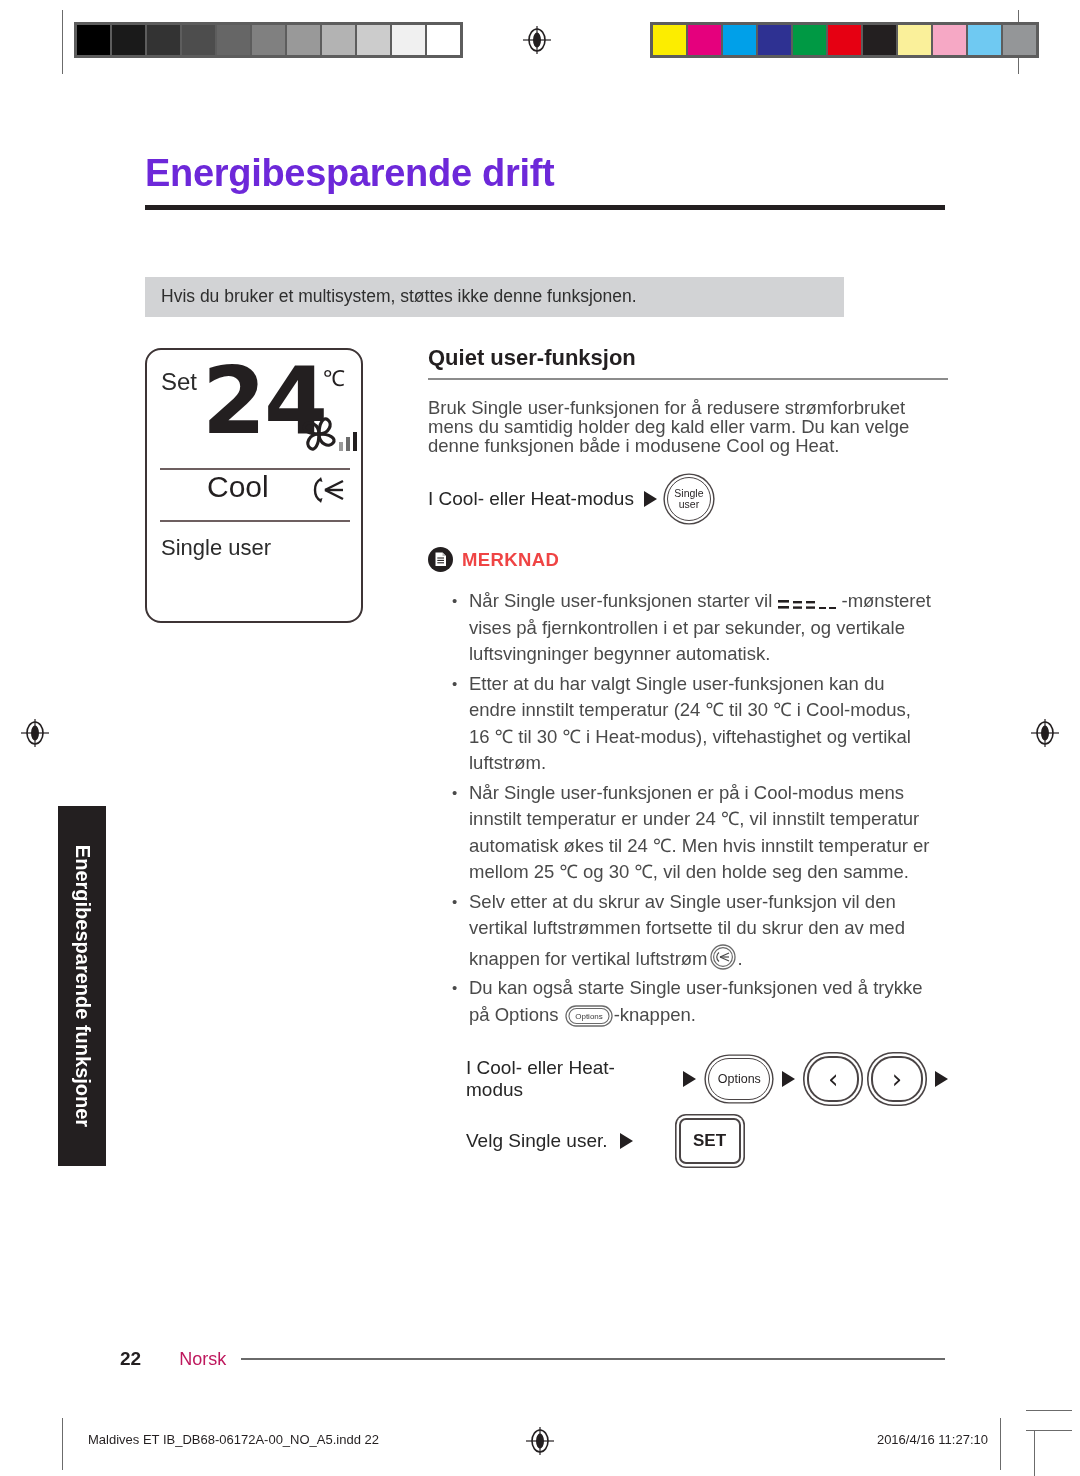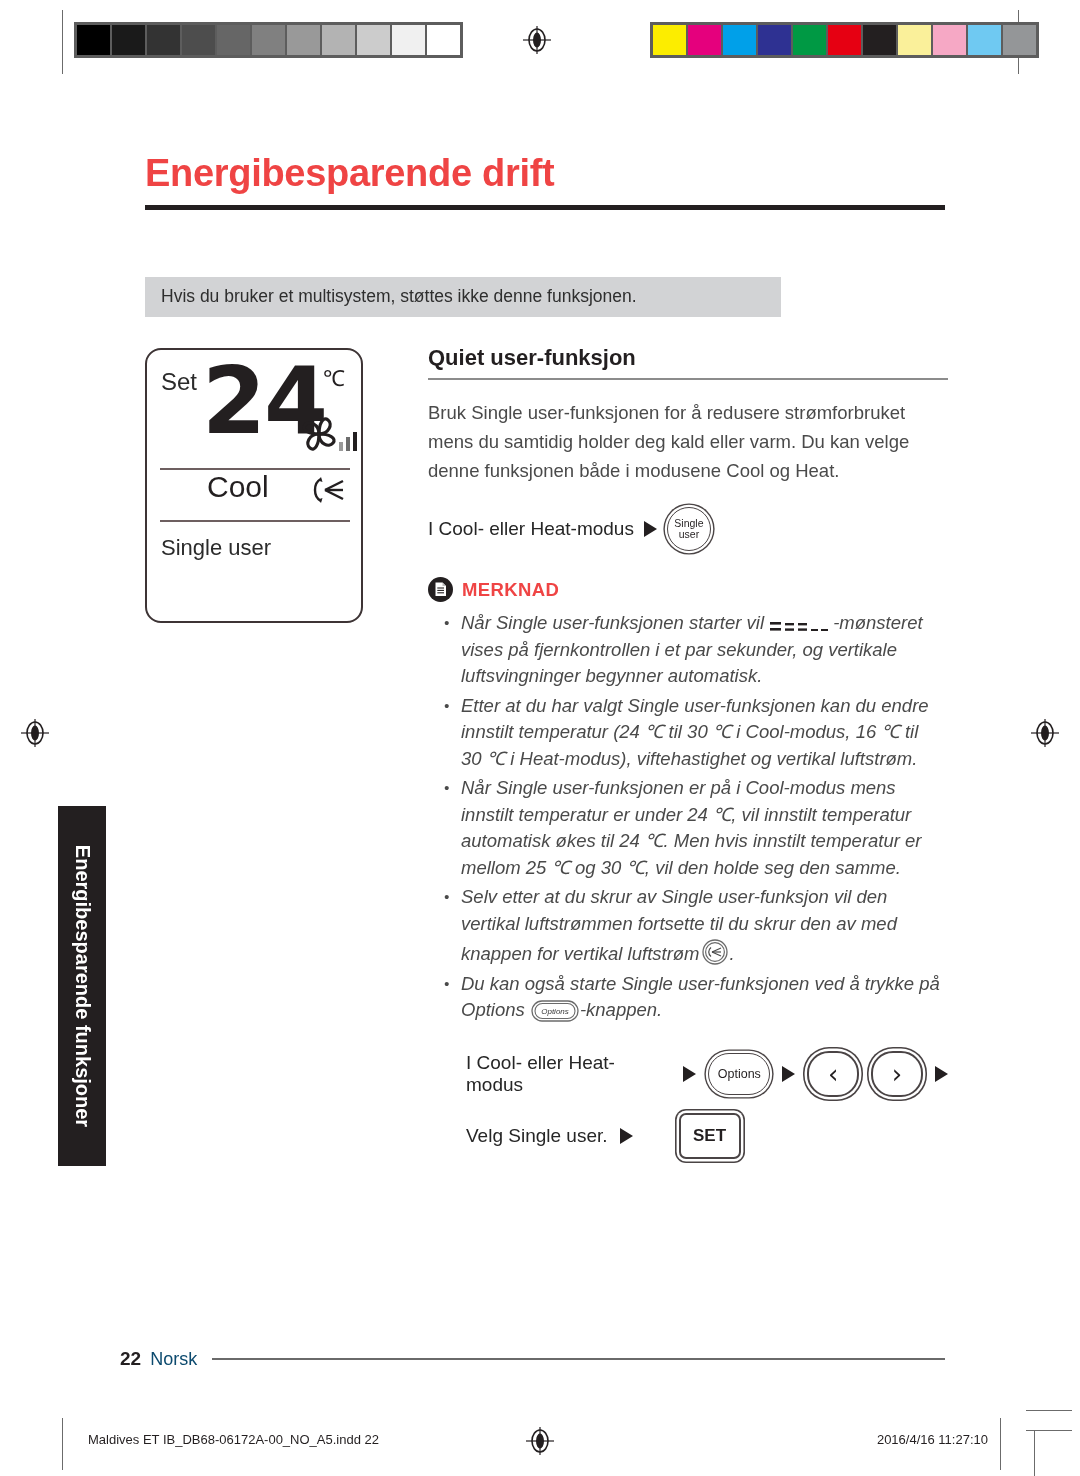--- a/index.html
+++ b/index.html
@@ -59,38 +59,38 @@
     width: 1080px;
     height: 1476px;
   }
 
   .title {
     position: absolute;
     left: 145px;
     top: 152px;
     font-size: 38px;
     font-weight: bold;
-    color: #ef4444;
+    color: #6d28d9;
     letter-spacing: -0.3px;
     font-family: "Liberation Sans", sans-serif;
   }
   .title-rule {
     position: absolute;
     left: 145px;
     top: 205px;
     width: 800px;
     height: 5px;
     background: #231f20;
   }
 
   .notice-bar {
     position: absolute;
     left: 145px;
     top: 277px;
-    width: 636px;
+    width: 699px;
     height: 40px;
     background: #d2d3d5;
   }
   .notice-bar span {
     position: absolute;
     left: 16px;
     top: 9px;
     font-size: 17.5px;
     color: #2e2e2e;
   }
@@ -183,21 +183,21 @@
     margin: 0 0 7px 0;
   }
   .section-rule {
     width: 520px;
     height: 1.5px;
     background: #8c8c8c;
     margin-bottom: 16px;
   }
   .body-text {
     font-size: 18.5px;
-    line-height: 29px;
+    line-height: 19px;
     color: #4a4a4a;
   }
 
   .step-line {
     display: flex;
     align-items: center;
     gap: 10px;
     font-size: 19px;
     color: #262626;
     margin-top: 22px;
@@ -282,23 +282,22 @@
   }
   .note-icon { width: 25px; height: 25px; }
   .note-title {
     font-size: 18.5px;
     font-weight: bold;
     color: #ef4444;
     letter-spacing: 0.4px;
   }
   ul.notes {
     list-style: none;
-    margin: 8px;
+    margin: 16px;
     padding: 0;
-    font-style: italic;
   }
   ul.notes li {
     position: relative;
     padding-left: 25px;
     font-size: 18.5px;
     line-height: 26.5px;
     color: #4a4a4a;
     margin-bottom: 3px;
   }
   ul.notes li:before {
@@ -373,21 +372,22 @@
     width: 825px;
     justify-content: center;
   }
   .pagenum {
     font-size: 19px;
     font-weight: bold;
     color: #231f20;
   }
   .pagelang {
     font-size: 18px;
-    color: #0c4a6e;
+    color: #be185d;
+    margin-left: 29px;
   }
   .footrule {
     flex: 1;
     height: 1.3px;
     background: #6a6a6a;
     margin-left: 6px;
   }
 
   .prodbar {
     position: absolute;

